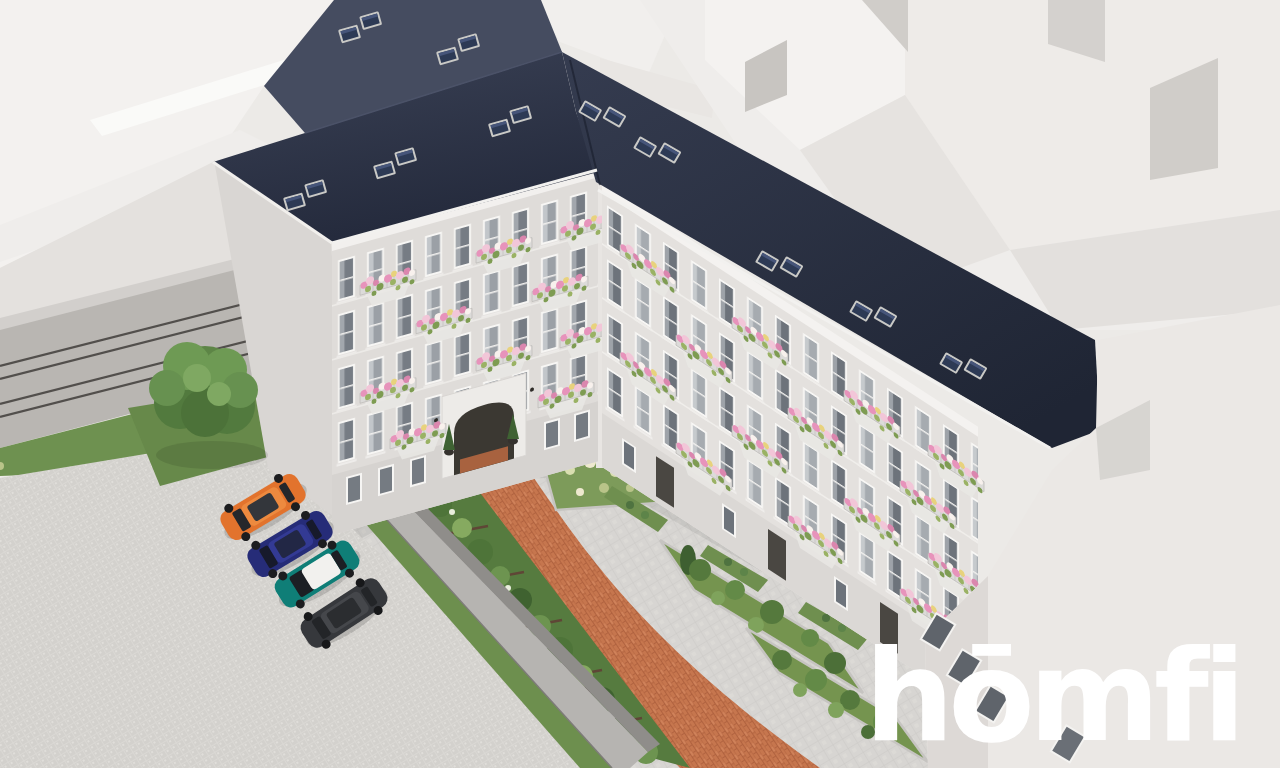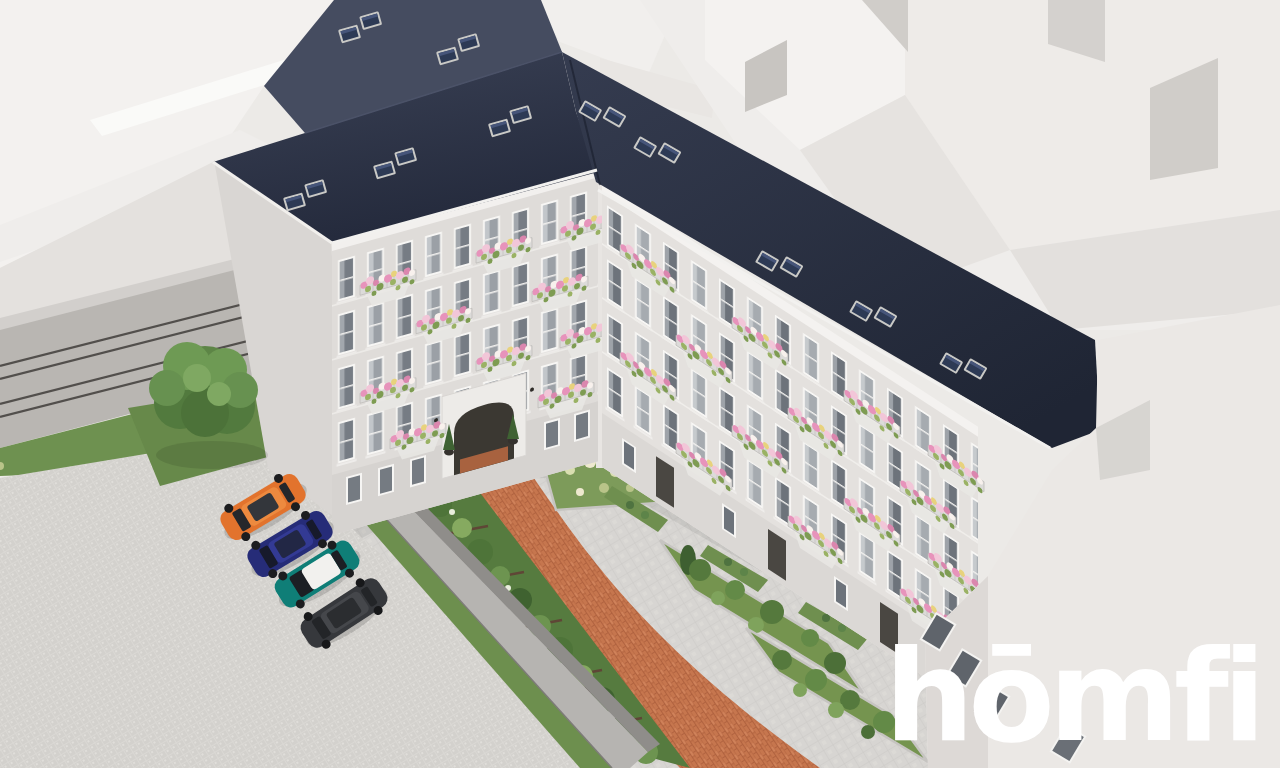--- a/index.html
+++ b/index.html
@@ -1,20 +1,20 @@
 <!DOCTYPE html>
 <html><head>
 <meta charset="utf-8">
 <style>
   html,body{margin:0;padding:0;}
   body{width:1280px;height:768px;overflow:hidden;position:relative;background:#eceae7;
        font-family:"DejaVu Sans",sans-serif;}
   .stage{position:absolute;inset:0;}
   svg{display:block;}
-  .logo{position:absolute;right:20px;bottom:8px;font-weight:bold;font-size:126px;
+  .logo{position:absolute;right:40px;bottom:8px;font-weight:bold;font-size:126px;
         line-height:1;color:#ffffff;letter-spacing:-6px;
         font-family:"DejaVu Sans","Liberation Sans",sans-serif;}
 </style>
 </head>
 <body>
 
 <div class="stage">
 <svg width="1280" height="768" viewBox="0 0 1280 768" xmlns="http://www.w3.org/2000/svg">
 <defs>
   <linearGradient id="gradL" x1="0" y1="0" x2="0.35" y2="1">

